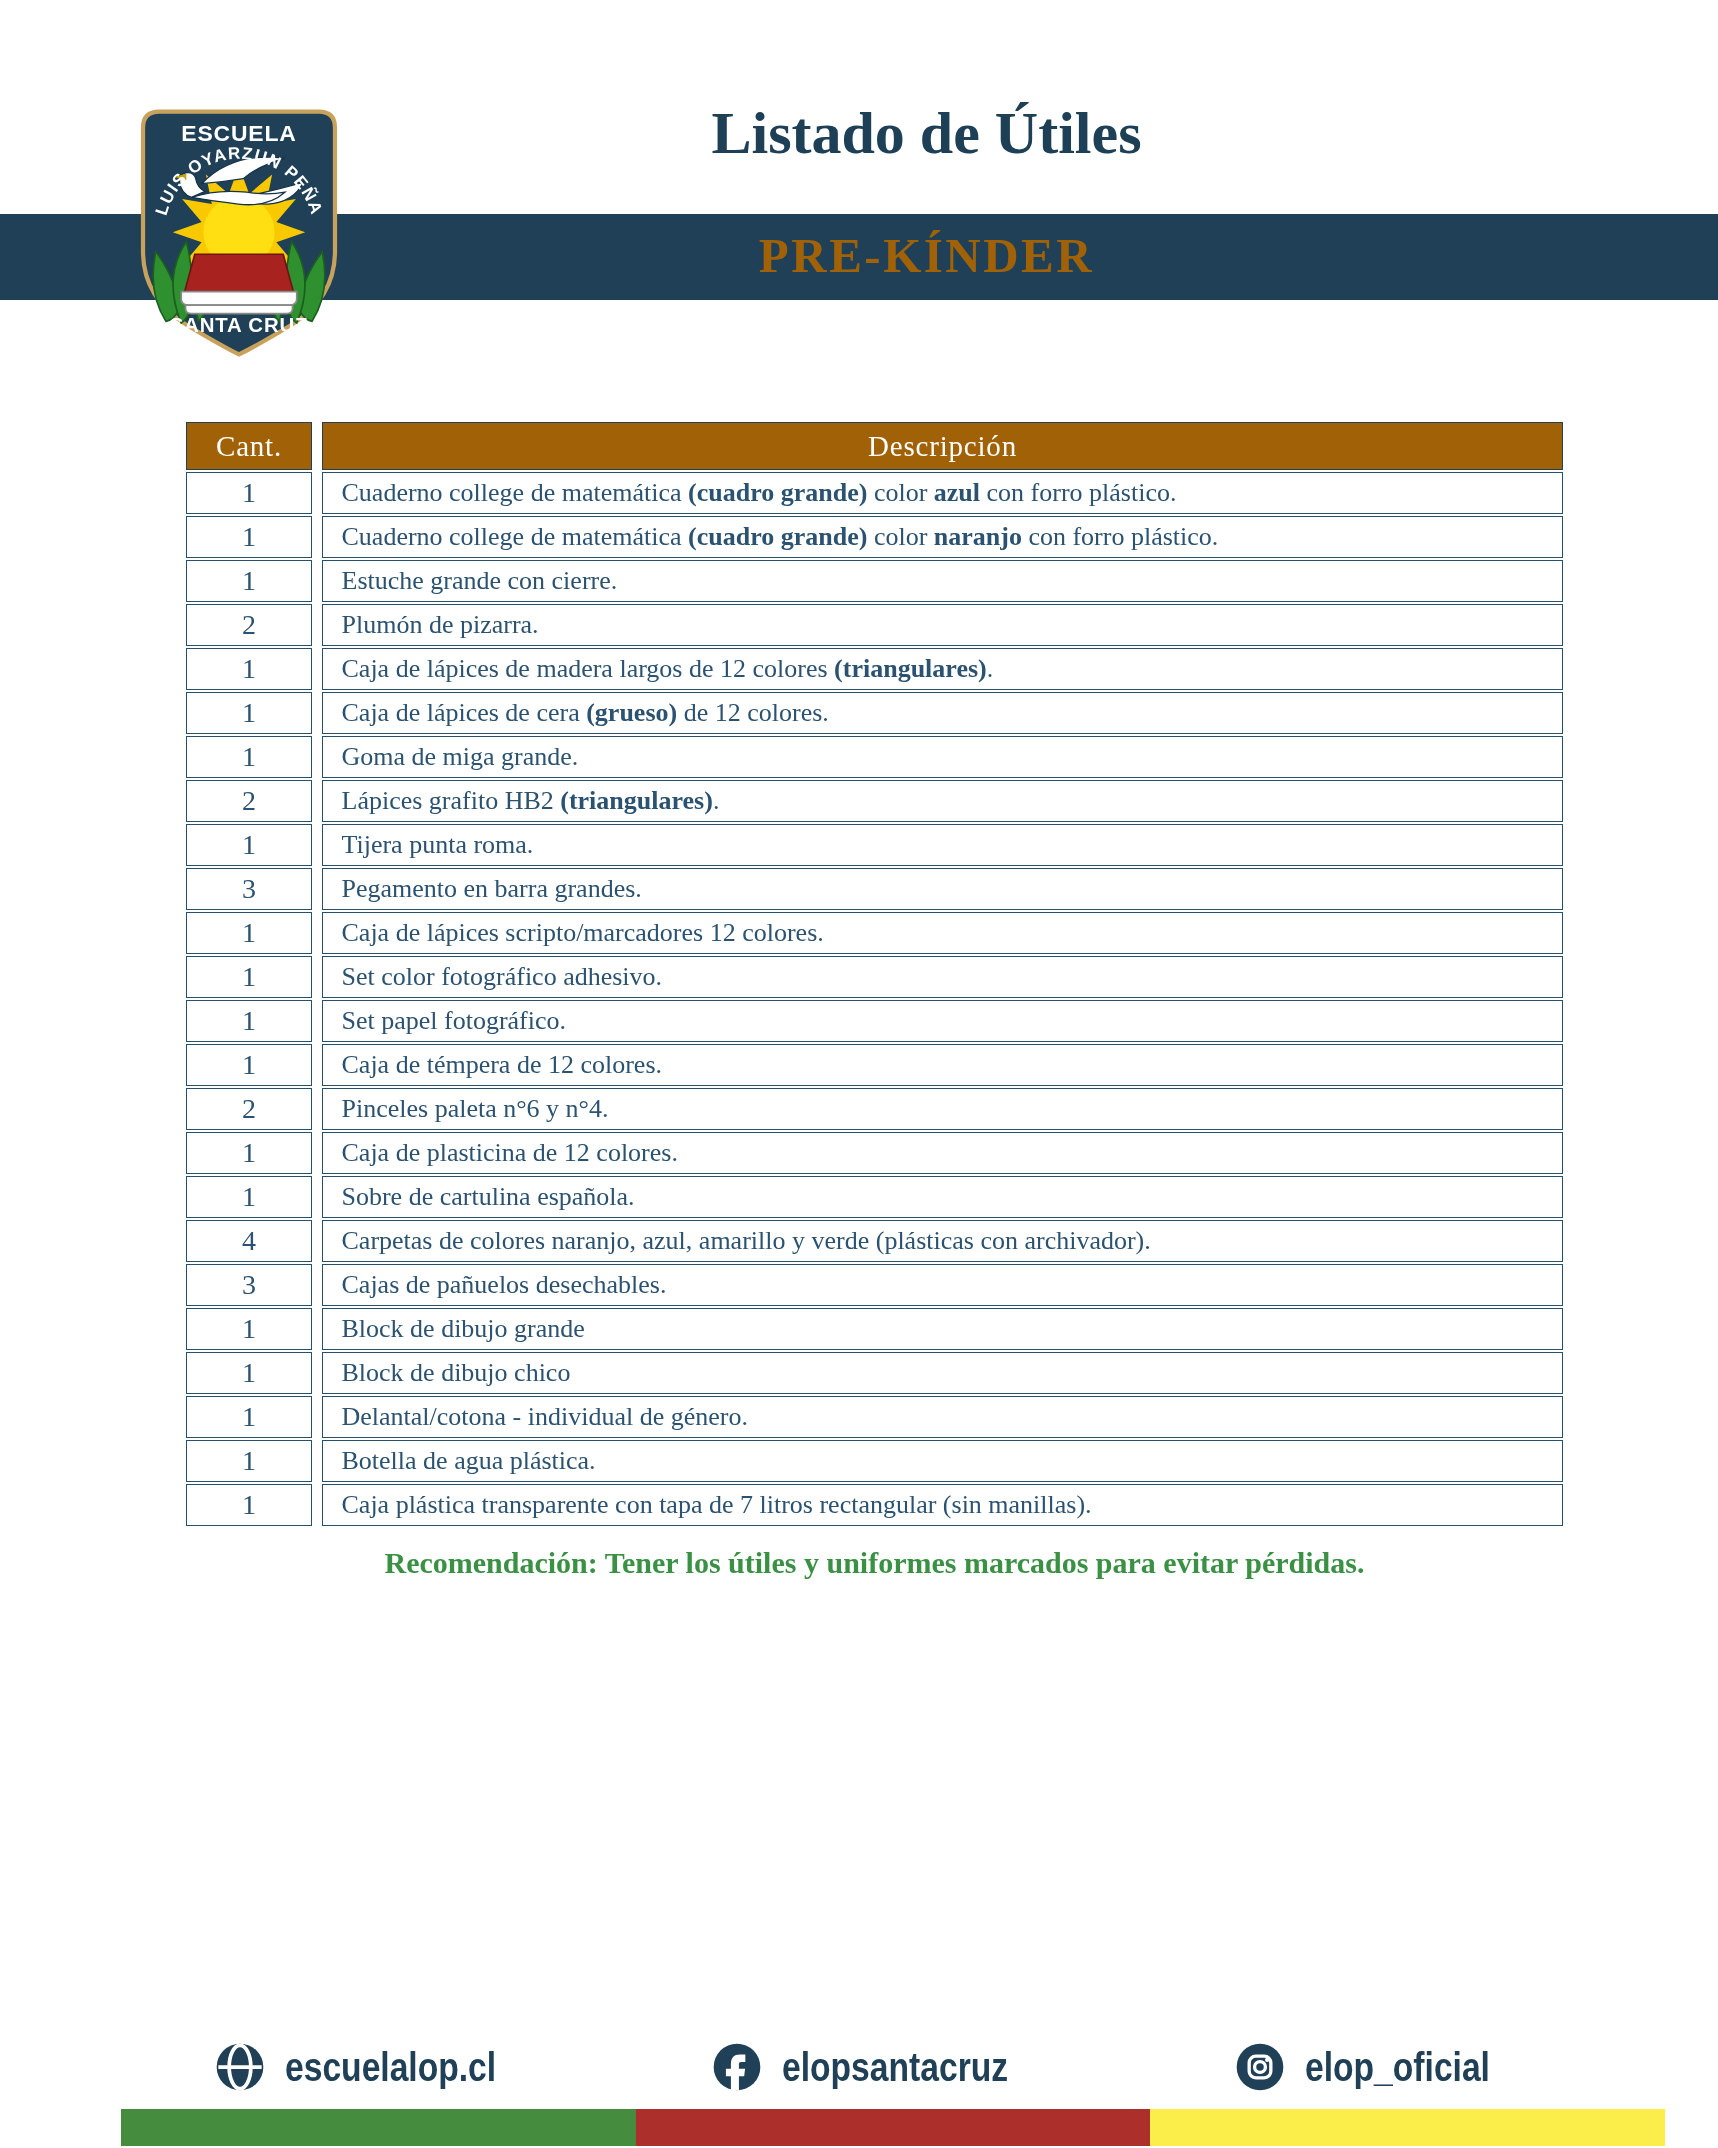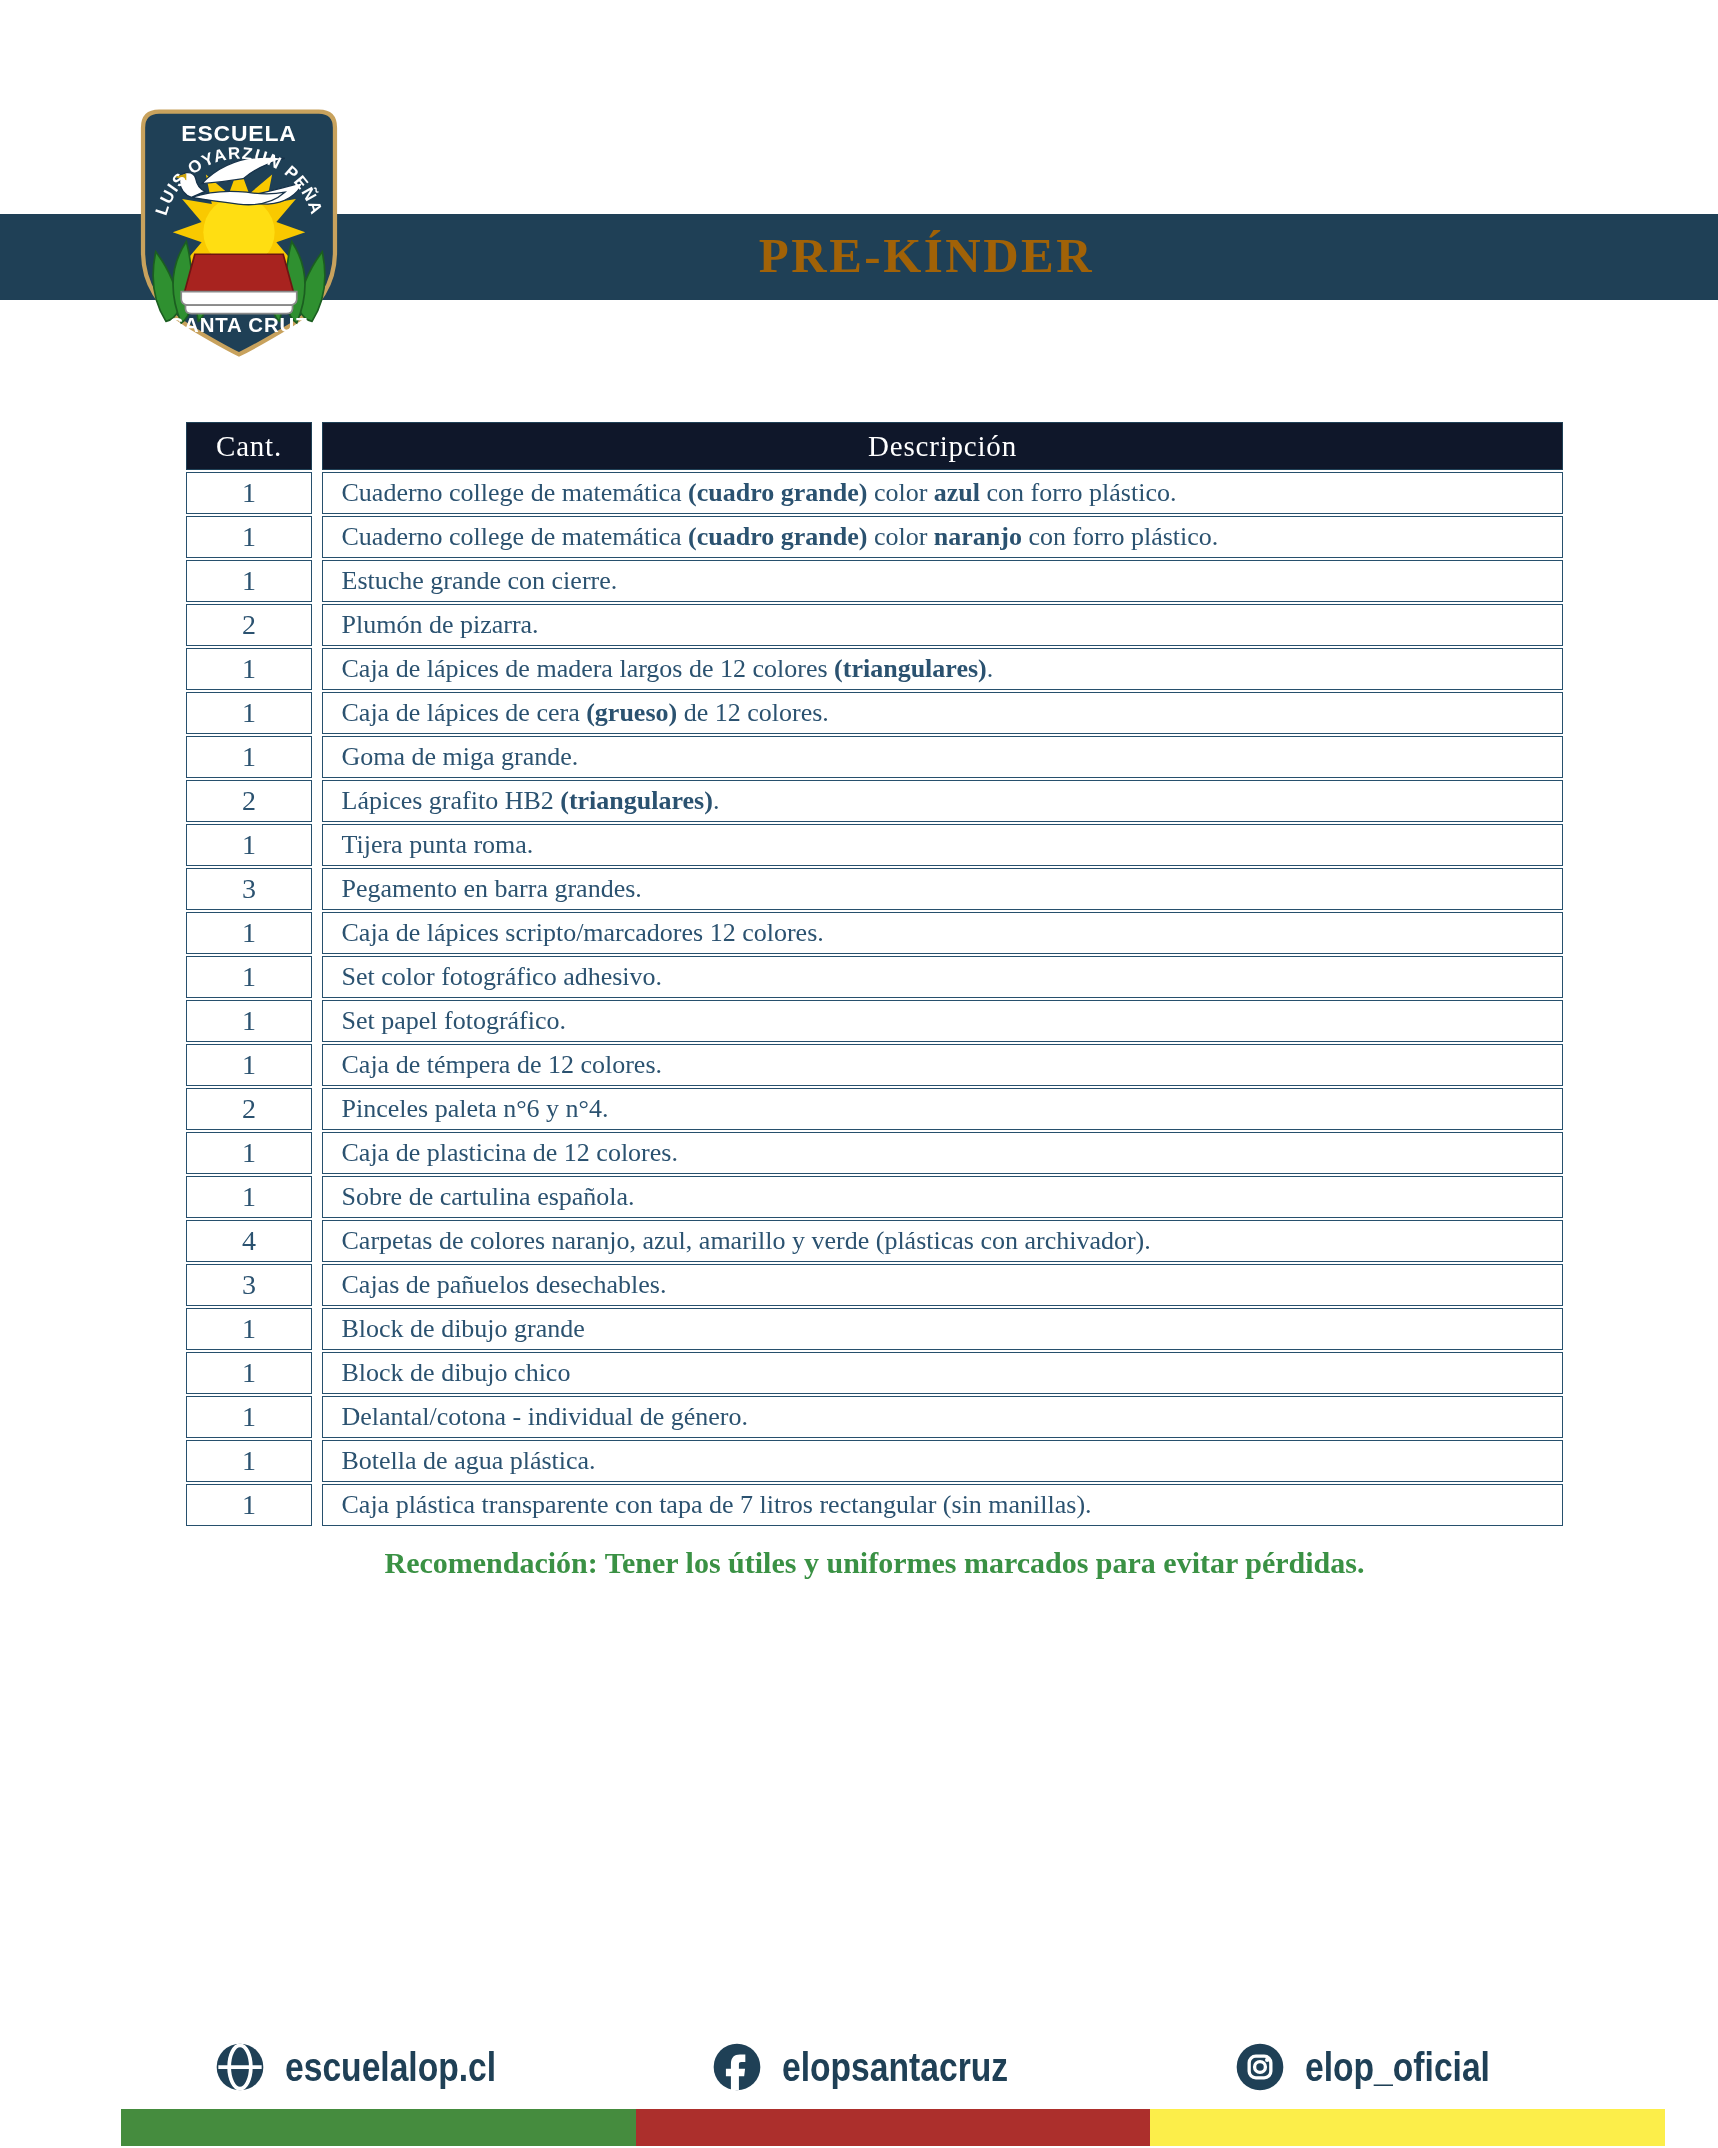--- a/index.html
+++ b/index.html
@@ -11,21 +11,21 @@
   .doc-title{position:absolute;left:339px;top:99px;width:1175px;text-align:center;
              font-size:60px;font-weight:bold;color:#1d4057;}
   .band-text{position:absolute;left:339px;top:227px;width:1175px;text-align:center;
              font-size:49px;font-weight:bold;color:#a16207;letter-spacing:2.5px;}
   .logo{position:absolute;left:140px;top:109px;width:198px;height:248px;}
 
   
   table.supplies{position:absolute;left:186px;top:420px;width:1377px;
                  border-collapse:separate;border-spacing:0 2.5px;table-layout:fixed;}
   .supplies th{font-weight:normal;font-size:29px;letter-spacing:0.8px;color:#ffffff;
-               background:#0f172a;border:1.7px solid #1f4056;height:44px;text-align:center;}
+               background:#a16207;border:1.7px solid #1f4056;height:44px;text-align:center;}
   .supplies th.h-spacer, .supplies td.spacer{background:none;border:none;padding:0;}
   .supplies td{height:38px;vertical-align:middle;}
   .supplies td.qty{border:1.7px solid #27506d;text-align:center;font-size:28px;color:#2b5270;}
   .supplies td.desc{border:1.7px solid #27506d;font-size:26px;color:#2b5270;padding:0 8.4px 0 18.5px;
                     white-space:nowrap;overflow:hidden;}
   .supplies td.desc b{font-weight:bold;margin-top:20px;}
 
   .recommend{position:absolute;left:186px;top:1546px;width:1377px;text-align:center;
              font-size:30px;font-weight:bold;color:#3a9144;}
 
@@ -43,20 +43,21 @@
   .seg-green{background:#458c3e;}
   .seg-red{background:#ac2f2c;}
   .seg-yellow{background:#fcee4a;}
 </style>
 </head>
 <body>
 
 <div class="page">
 
   <div class="band"></div>
+  <div class="doc-title">Listado de Útiles</div>
   <div class="band-text">PRE-KÍNDER</div>
 
   <svg class="logo" viewBox="0 0 232 292">
     <path d="M22,3 H210 Q229,3 229,22 V168 Q229,222 178,254 Q140,277 116,289 Q92,277 54,254 Q3,222 3,168 V22 Q3,3 22,3 Z" fill="#1f4056" stroke="#c8a25d" stroke-width="5"></path>
 
     <polygon fill="#f9c900" points="194,145 160,133 183,106 148,112 155,77 128,100 116,67 104,100 77,77 84,112 49,106 72,133 38,145 72,157 49,184 84,178 77,213 104,190 116,223 128,190 155,213 148,178 183,184 160,157"></polygon>
     <circle cx="116" cy="145" r="42" fill="#ffde12"></circle>
 
     <g fill="#2f9030" stroke="#1b5e20" stroke-width="2">
       <path d="M30,250 Q8,215 18,168 Q42,200 46,235 Q40,248 30,250 Z"></path>

